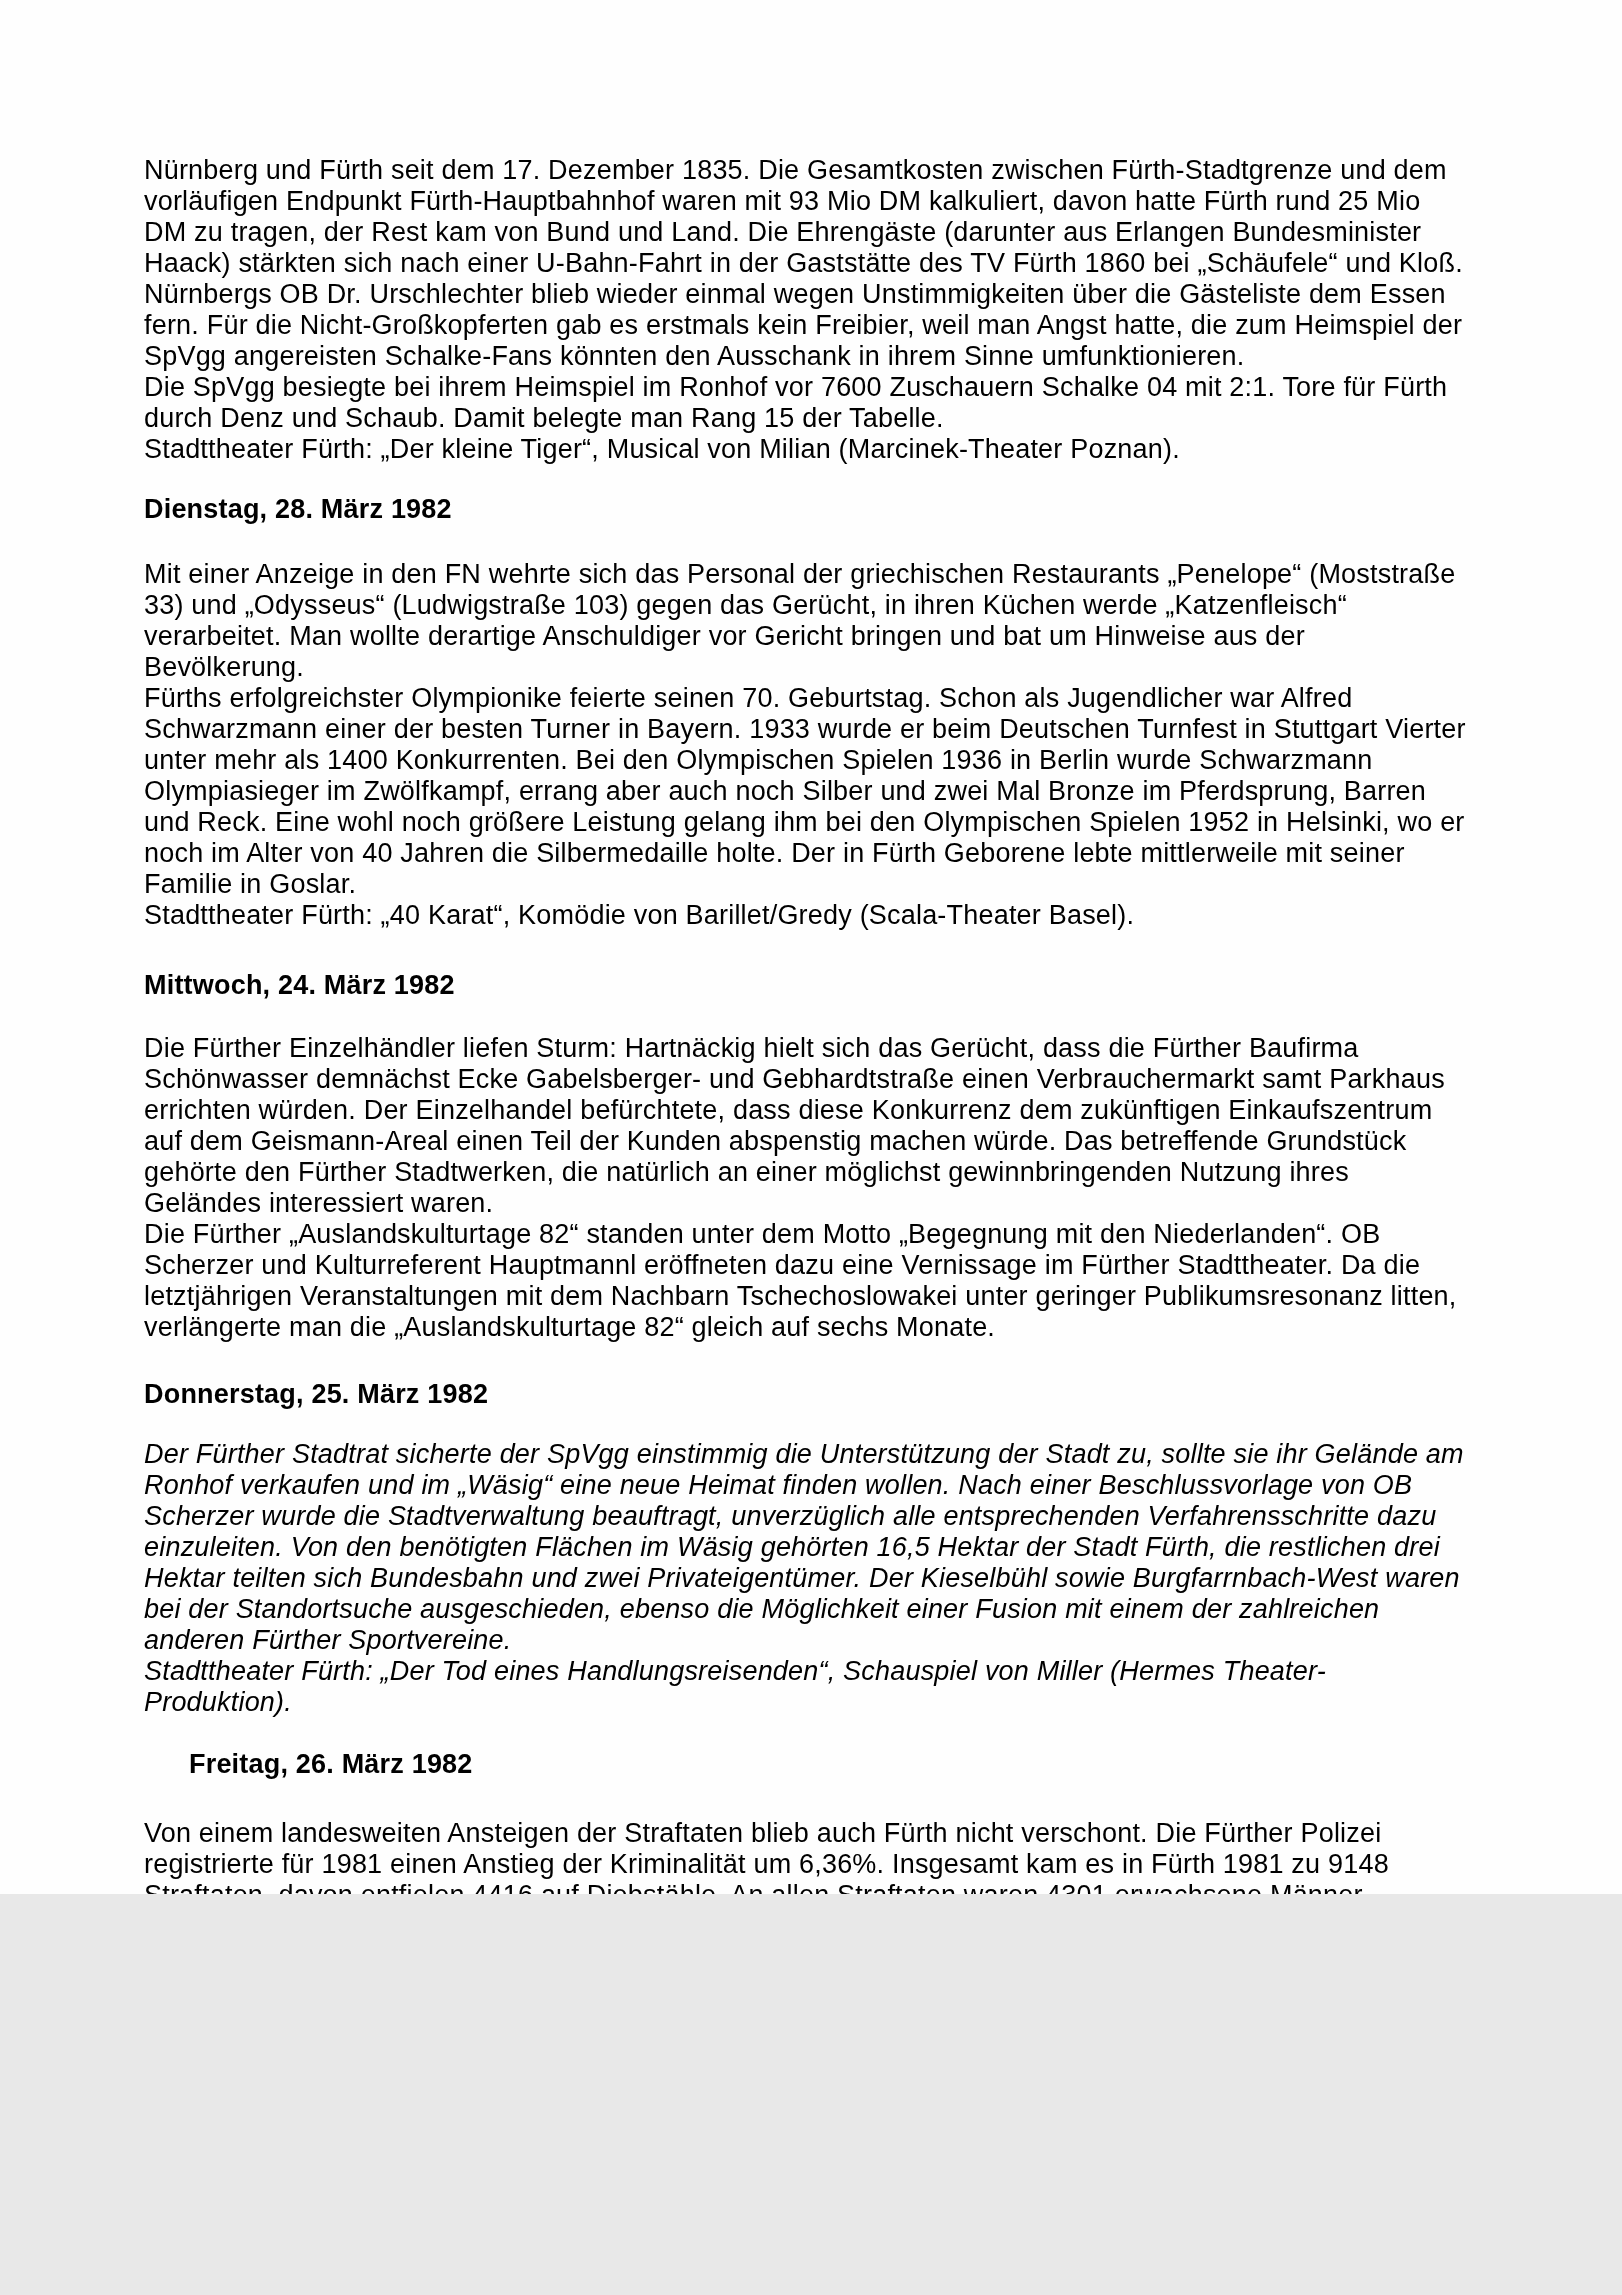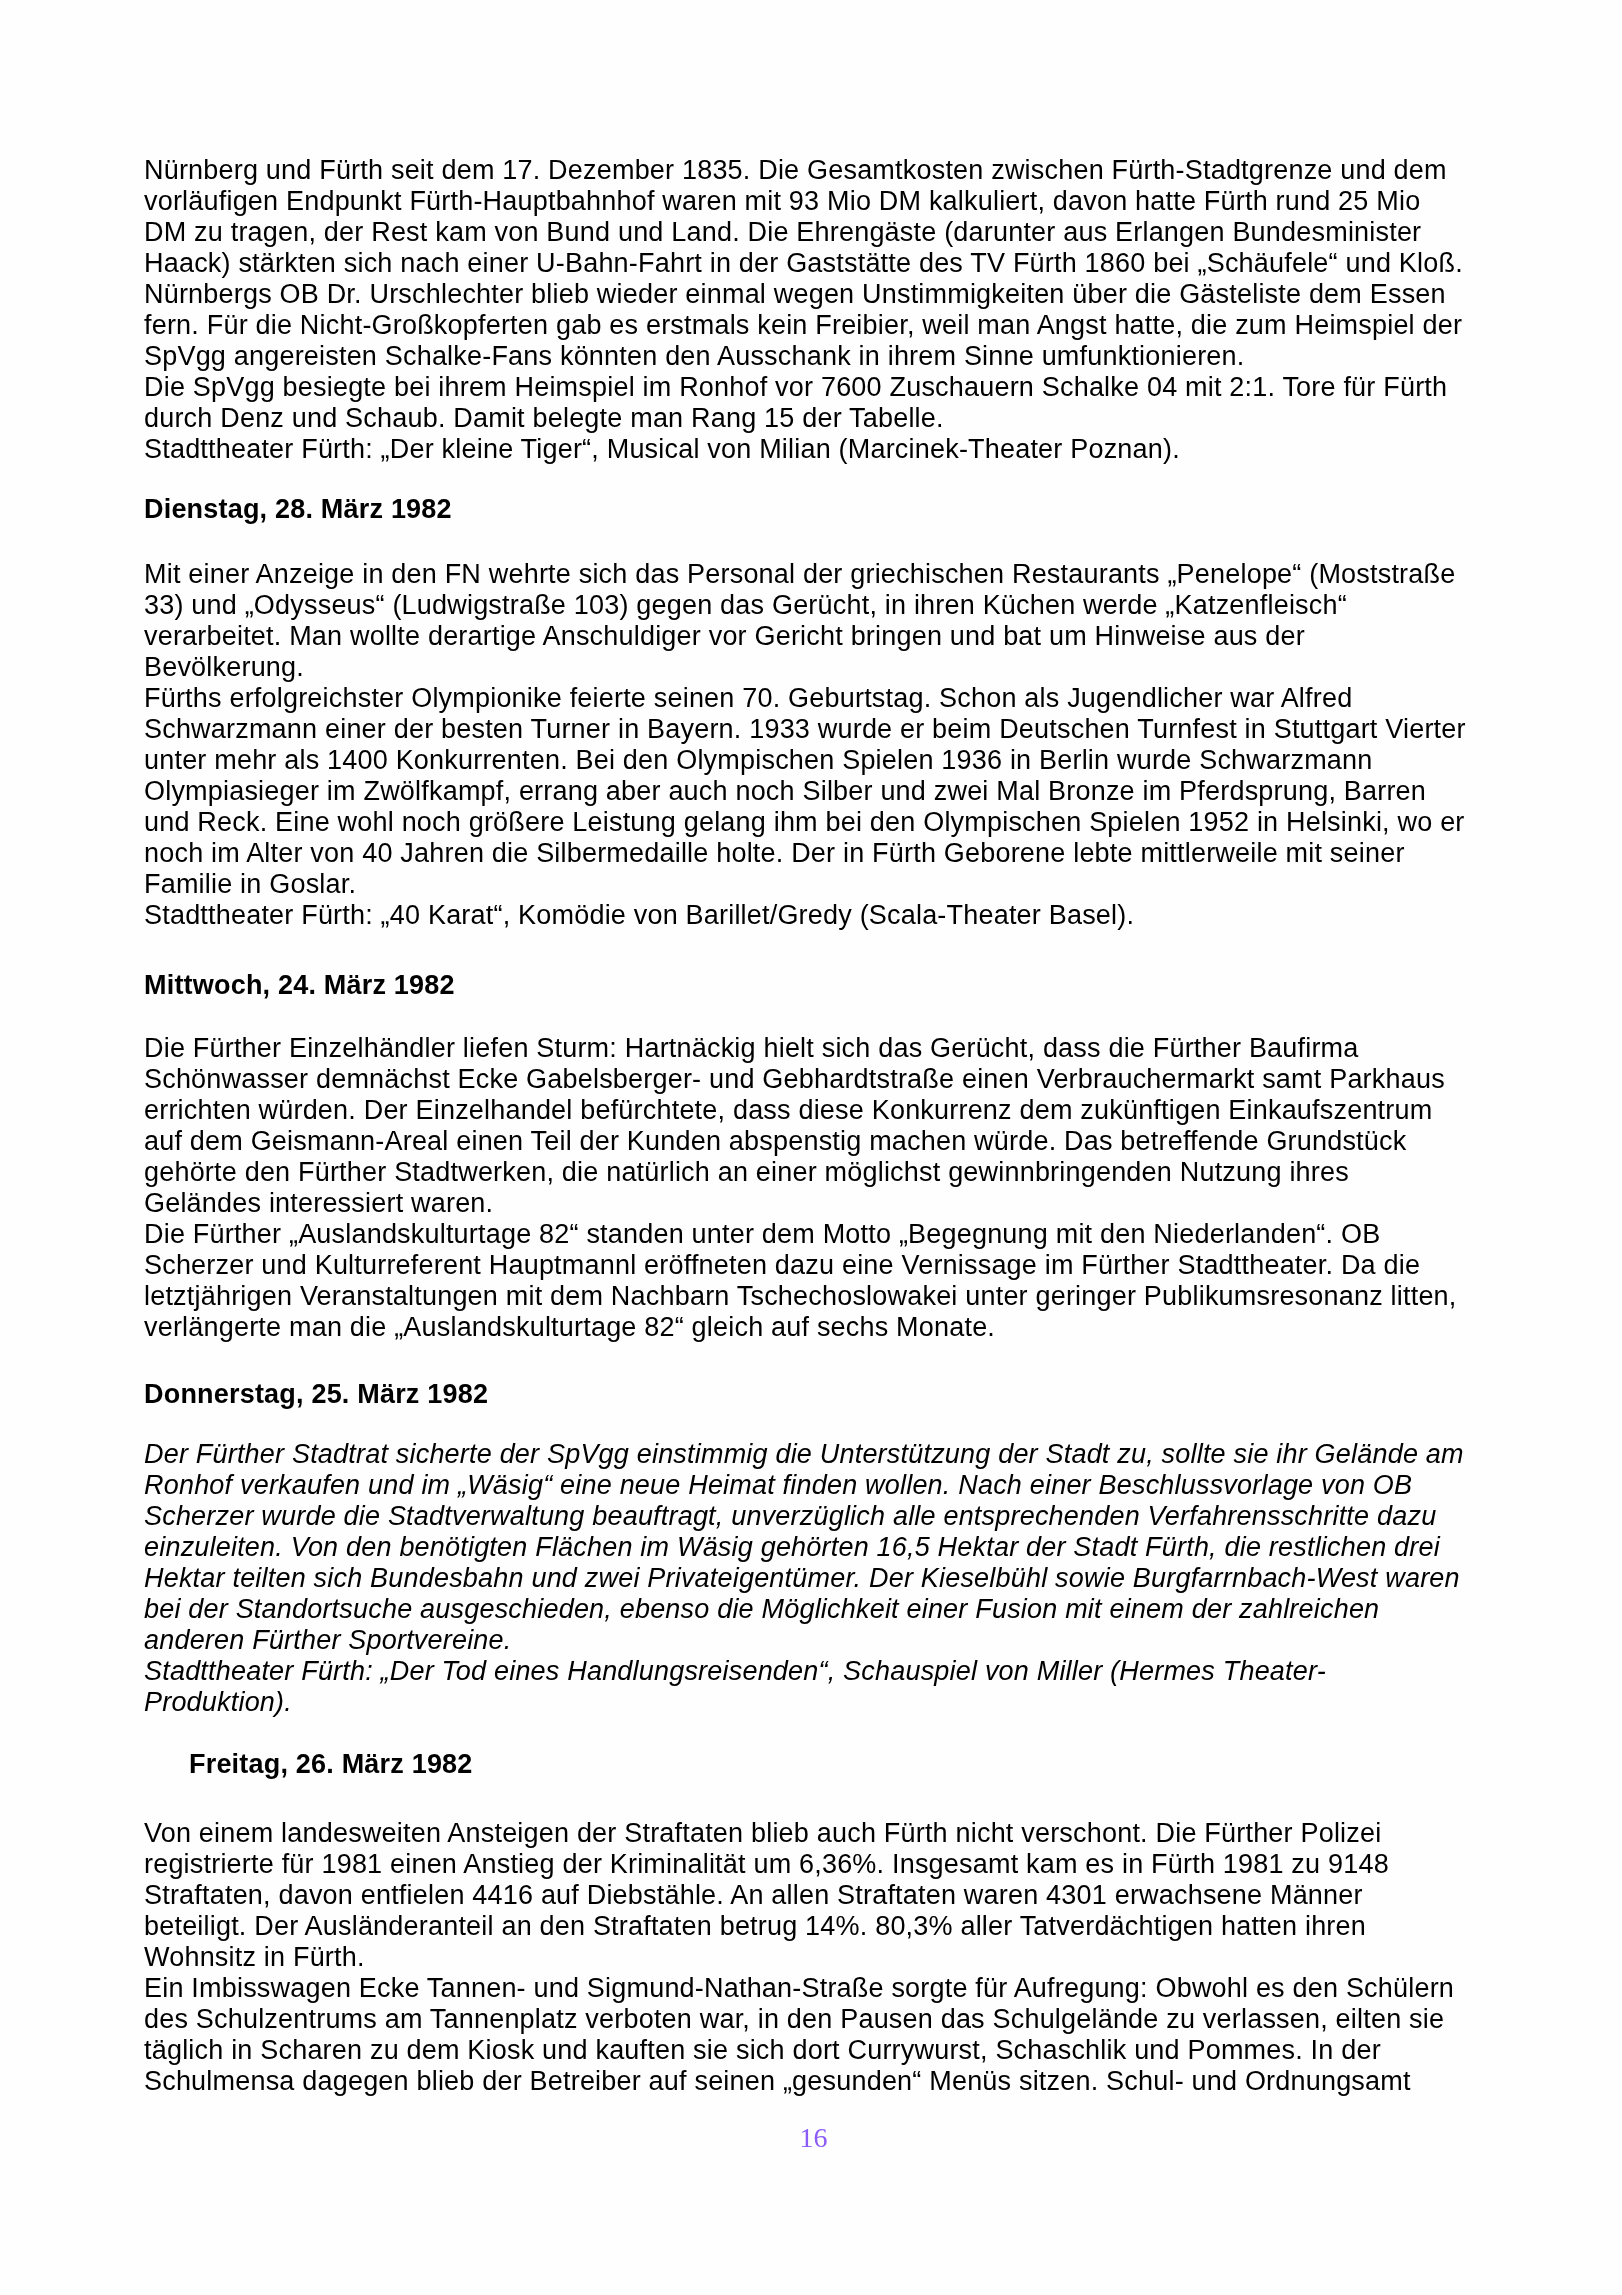--- a/index.html
+++ b/index.html
@@ -3,21 +3,21 @@
 <meta charset="utf-8">
 <style>
   html, body {
     margin: 0;
     padding: 0;
     background: #e8e8e8;
   }
   .page {
     position: relative;
     width: 1623px;
-    height: 2295px;
+    height: 1894px;
     background: #fefefe;
     overflow: hidden;
     font-family: "Liberation Sans", "DejaVu Sans", sans-serif;
     color: #000000;
   }
   .block {
     position: absolute;
     left: 144px;
     width: 1395px;
     font-size: 27px;

